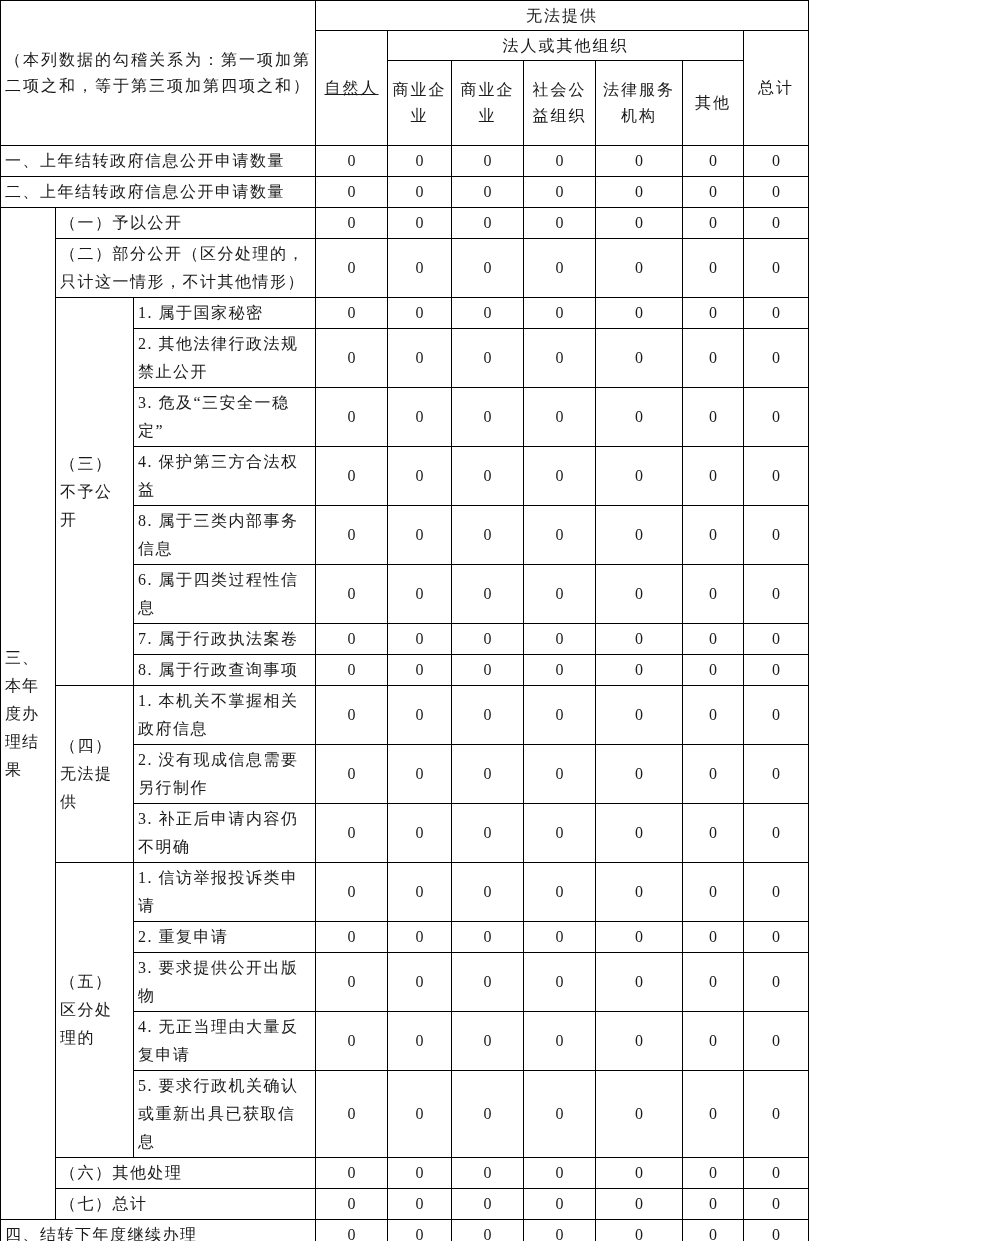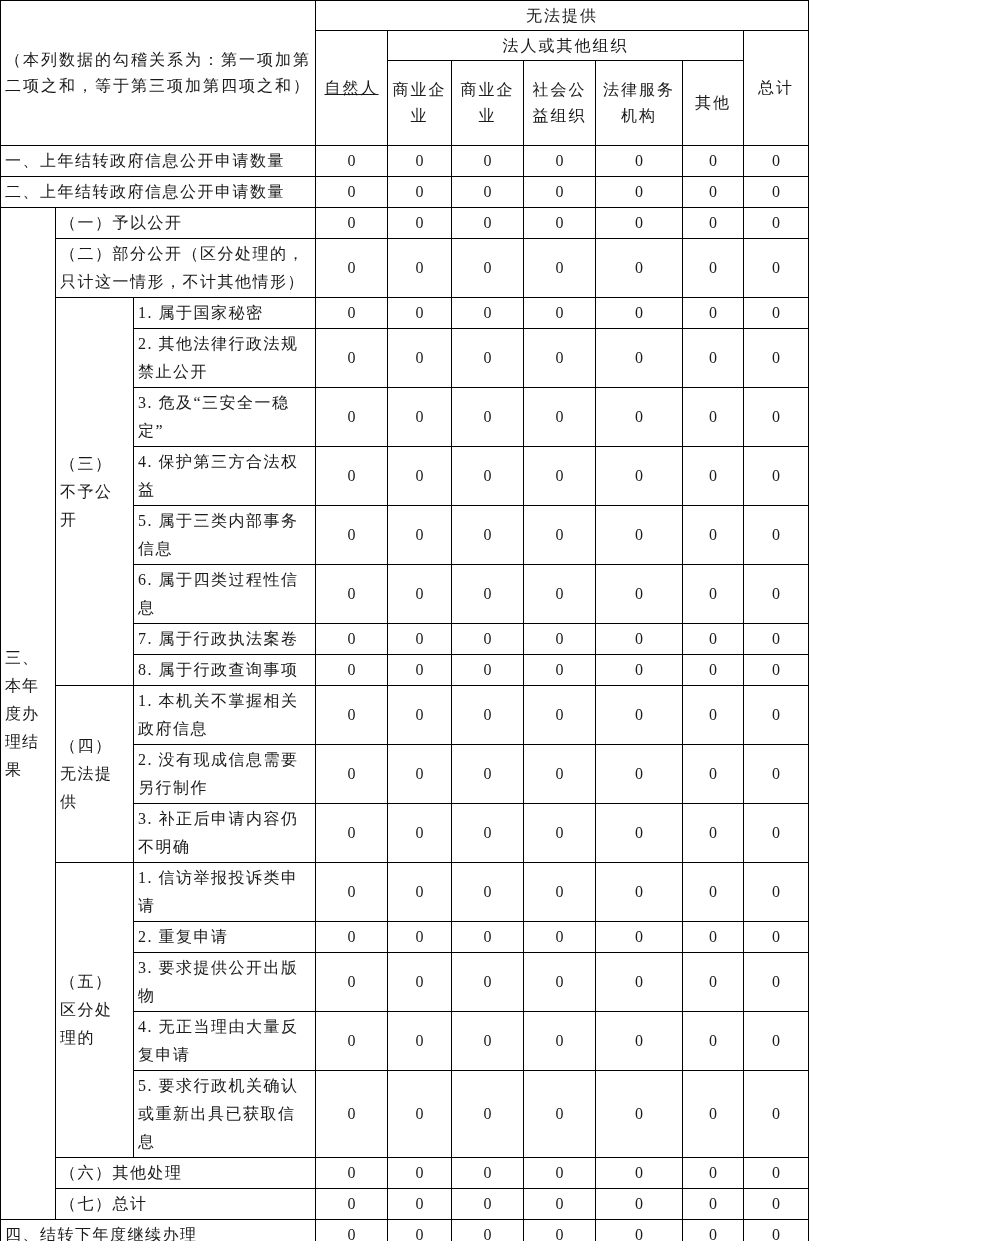--- a/index.html
+++ b/index.html
@@ -194,21 +194,21 @@
       <td class="lbl3">4. 保护第三方合法权益</td>
       <td class="v">0</td>
       <td class="v">0</td>
       <td class="v">0</td>
       <td class="v">0</td>
       <td class="v">0</td>
       <td class="v">0</td>
       <td class="v">0</td>
     </tr>
     <tr class="d">
-      <td class="lbl3">5. 属于三类内部事务信息</td>
+      <td class="lbl3">8. 属于三类内部事务信息</td>
       <td class="v">0</td>
       <td class="v">0</td>
       <td class="v">0</td>
       <td class="v">0</td>
       <td class="v">0</td>
       <td class="v">0</td>
       <td class="v">0</td>
     </tr>
     <tr class="d">
       <td class="lbl3">6. 属于四类过程性信息</td>

